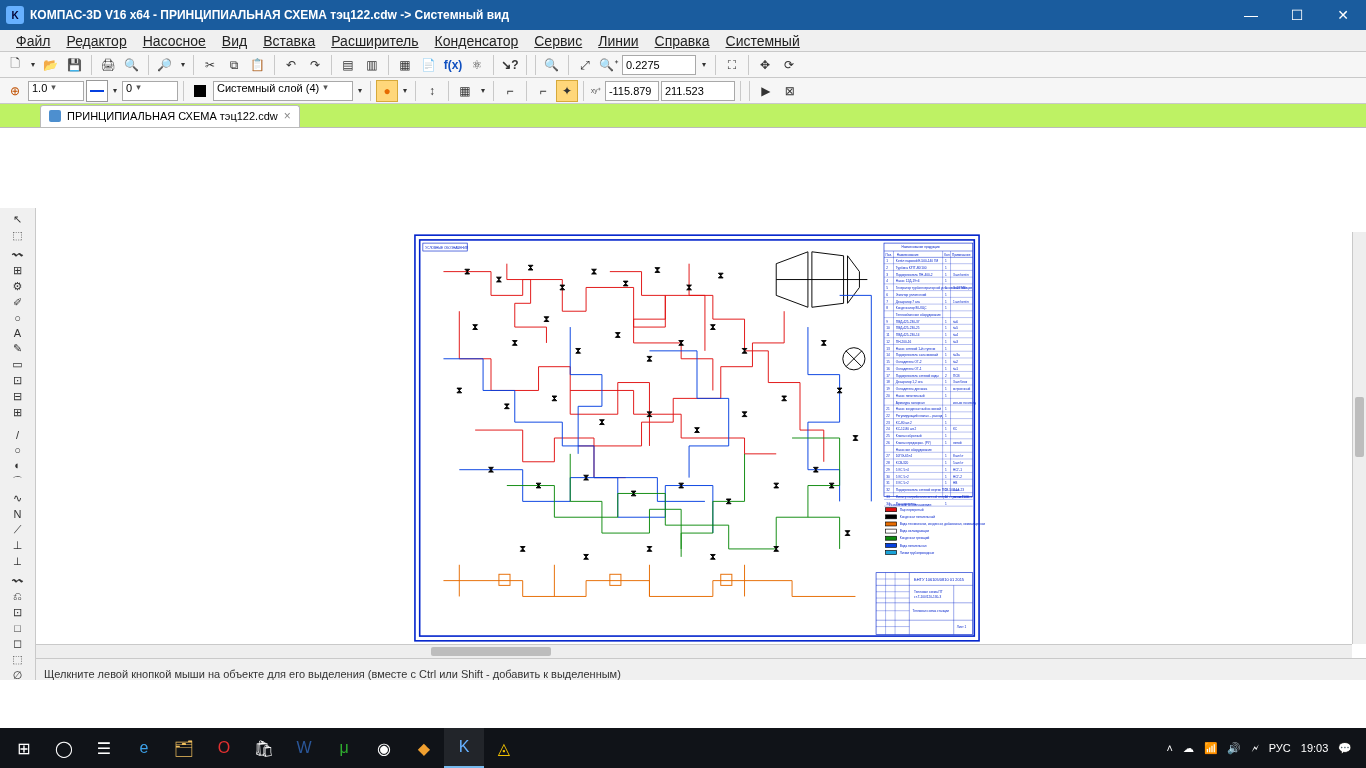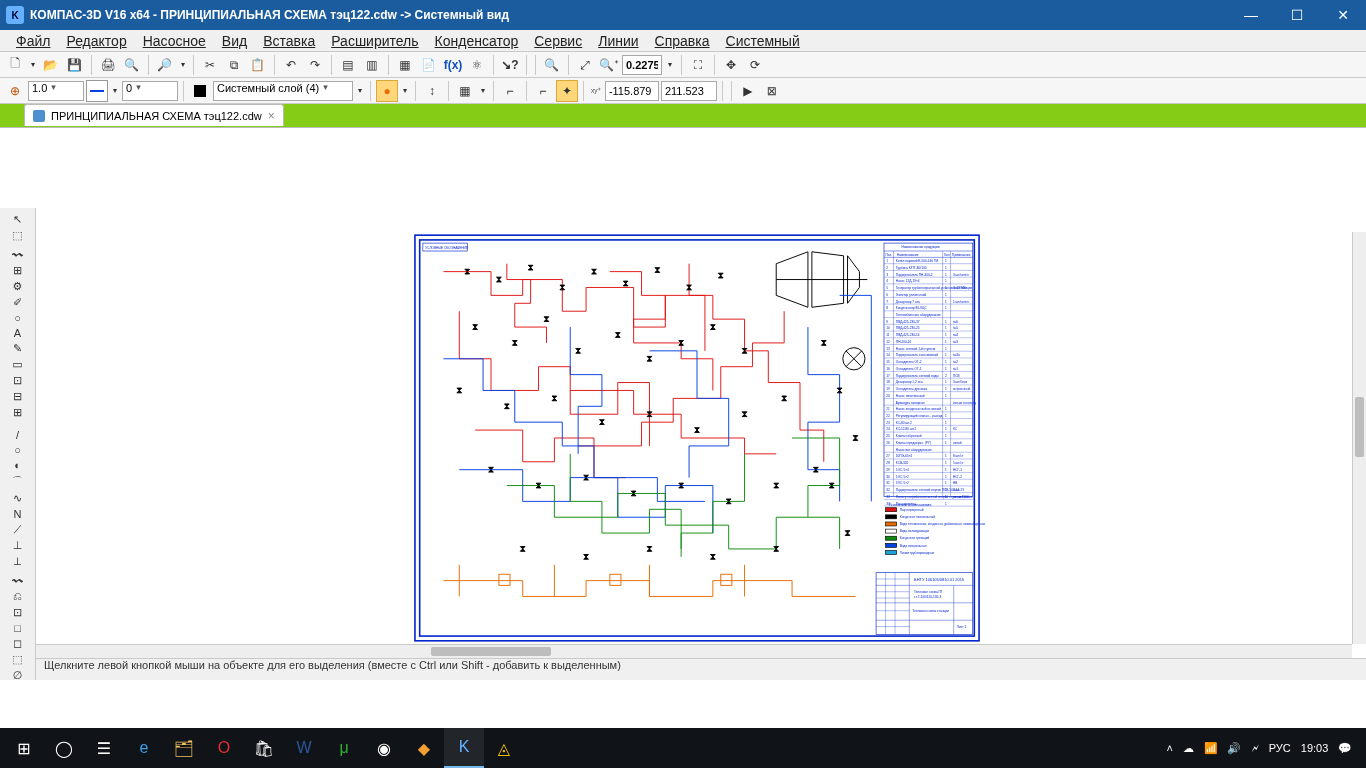--- a/index.html
+++ b/index.html
@@ -16,36 +16,36 @@
   .menubar .menu-item u { text-decoration: underline; }
   
   .toolbar-row { height: 26px; background: #f6f6f6; border-bottom: 1px solid #c9c9c9; display: flex; align-items: center; padding: 0 4px; gap: 2px; }
   .tool-btn { width: 22px; height: 22px; border: 1px solid transparent; display: flex; align-items: center; justify-content: center; font-size: 12px; cursor: pointer; color:#333; position:relative; }
   .tool-btn.active { background:#ffd77a; border-color:#d6a93a; }
   .tool-sep { width: 1px; height: 20px; background: #c9c9c9; margin: 0 3px; }
   .tool-input { height: 20px; font-size: 11px; border: 1px solid #a9a9a9; padding: 0 3px; background:#fff; }
   .tool-combo { height: 20px; font-size: 11px; border: 1px solid #a9a9a9; background:#fff; display:flex; align-items:flex-start; padding:0 3px; cursor:pointer; }
   .tool-combo .caret { margin-left:4px; font-size:9px; color:#555; }
   
-  .doc-tabs { height: 24px; background: #84cc16; border-bottom: 1px solid #bbb; display:flex; align-items:flex-start; padding-left: 24px; }
+  .doc-tabs { height: 24px; background: #bef264; border-bottom: 1px solid #bbb; display:flex; align-items:center; padding-left: 40px; }
   .doc-tab { height: 22px; background: #fff; border: 1px solid #bbb; border-bottom: none; padding: 2px 8px; font-size: 11px; display:flex; align-items:center; gap:6px; cursor:pointer; border-radius: 3px 3px 0 0; }
   .doc-tab .tab-icon { width:12px;height:12px;background:#4d8fcf;border-radius:2px; }
   .doc-tab .tab-close { font-size:12px; color:#888; cursor:pointer; }
   
   .left-toolbar { position:absolute; left:0; top:104px; bottom:48px; width:36px; background:#f0f0f0; border-right:1px solid #c9c9c9; display:flex; flex-direction:column; align-items:center; padding-top:4px; gap:1px; }
   .left-toolbar .tool-btn { width:26px; height:20px; font-size:11px; }
   .left-toolbar .hsep { height:1px; width:28px; background:#c9c9c9; margin:3px 0; }
   
   .workspace { position:absolute; left:36px; right:0; top:128px; bottom:48px; background:#fff; }
   .canvas-wrap { position:absolute; left:6px; top:0; right:14px; bottom:36px; overflow:hidden; background:#fff; }
   .scrollbar-v { position:absolute; right:0; top:0; bottom:36px; width:14px; background:#eee; border-left:1px solid #c9c9c9; }
   .scrollbar-v .thumb { position:absolute; left:2px; right:2px; top:40%; height:60px; background:#bdbdbd; border-radius:2px; }
   .scrollbar-h { position:absolute; left:0; right:14px; bottom:22px; height:14px; background:#eee; border-top:1px solid #c9c9c9; }
   .scrollbar-h .thumb { position:absolute; top:2px; bottom:2px; left:30%; width:120px; background:#bdbdbd; border-radius:2px; }
-  .statusbar-app { position:absolute; left:0; right:0; bottom:0; height:22px; background:#f0f0f0; border-top:1px solid #c9c9c9; font-size:11px; color:#333; display:flex; align-items:flex-start; padding:0 8px; }
+  .statusbar-app { position:absolute; left:0; right:0; bottom:0; height:22px; background:#f0f0f0; border-top:1px solid #c9c9c9; font-size:11px; color:#333; display:flex; align-items:flex-end; padding:0 8px; }
   
   .taskbar { position:absolute; left:0; right:0; bottom:0; height:40px; background:#101318; display:flex; align-items:center; padding:0 4px; color:#fff; font-size:12px; }
   .taskbar .task-item { width:40px; height:40px; display:flex; align-items:center; justify-content:center; cursor:pointer; font-size:16px; }
   .taskbar .task-item.active { border-bottom:2px solid #76b9ed; background:rgba(255,255,255,0.08); }
   .taskbar .tray { margin-left:auto; display:flex; align-items:center; gap:10px; padding-right:10px; font-size:11px; }
   .taskbar .tray span { cursor:pointer; }
   
   .app-shell { position:absolute; left:0; right:0; top:0; bottom:40px; display:flex; flex-direction:column; }
   .app-body { position:relative; flex:1; }
   
@@ -115,21 +115,21 @@
     <div class="tool-btn" style="color:#1050c0;font-weight:bold">f(x)</div>
     <div class="tool-btn">⚛</div>
     <div class="tool-sep"></div>
     <div class="tool-btn" style="font-weight:bold">↘?</div>
     <div class="tool-sep"></div>
     <div class="tool-sep"></div>
     <div class="tool-btn">🔍</div>
     <div class="tool-sep"></div>
     <div class="tool-btn">⤢</div>
     <div class="tool-btn">🔍⁺</div>
-    <input class="tool-input" style="width: 40px; font-weight: bold;" value="0.2275">
+    <input class="tool-input" style="width: 74px;" value="0.2275">
     <div class="tool-btn" style="width:12px;font-size:8px">▾</div>
     <div class="tool-sep"></div>
     <div class="tool-btn">⛶</div>
     <div class="tool-sep"></div>
     <div class="tool-btn">✥</div>
     <div class="tool-btn">⟳</div>
   </div>
 
   <div class="toolbar-row">
     <div class="tool-btn" style="color:#c05000">⊕</div>
@@ -163,21 +163,21 @@
     <div class="tool-btn">▦</div>
     <div class="tool-btn" style="width:10px;font-size:8px">▾</div>
     <div class="tool-sep"></div>
     <div class="tool-btn">⌐</div>
     <div class="tool-sep"></div>
     <div class="tool-btn">⌐</div>
     <div class="tool-btn active">✦</div>
     <div class="tool-sep"></div>
     <span style="font-size:10px;color:#555;margin:0 2px">ˣʸ⁺</span>
     <input class="tool-input" style="width: 54px;" value="-115.879">
-    <input class="tool-input" style="width: 56px;" value="211.523">
+    <input class="tool-input" style="width: 74px;" value="211.523">
     <div class="tool-sep"></div>
     <div class="tool-sep"></div>
     <div class="tool-btn">▶</div>
     <div class="tool-btn">⊠</div>
   </div>
 
   <div class="app-body">
 
     <div class="left-toolbar" id="left-toolbar">
         <div class="tool-btn">↖</div>

